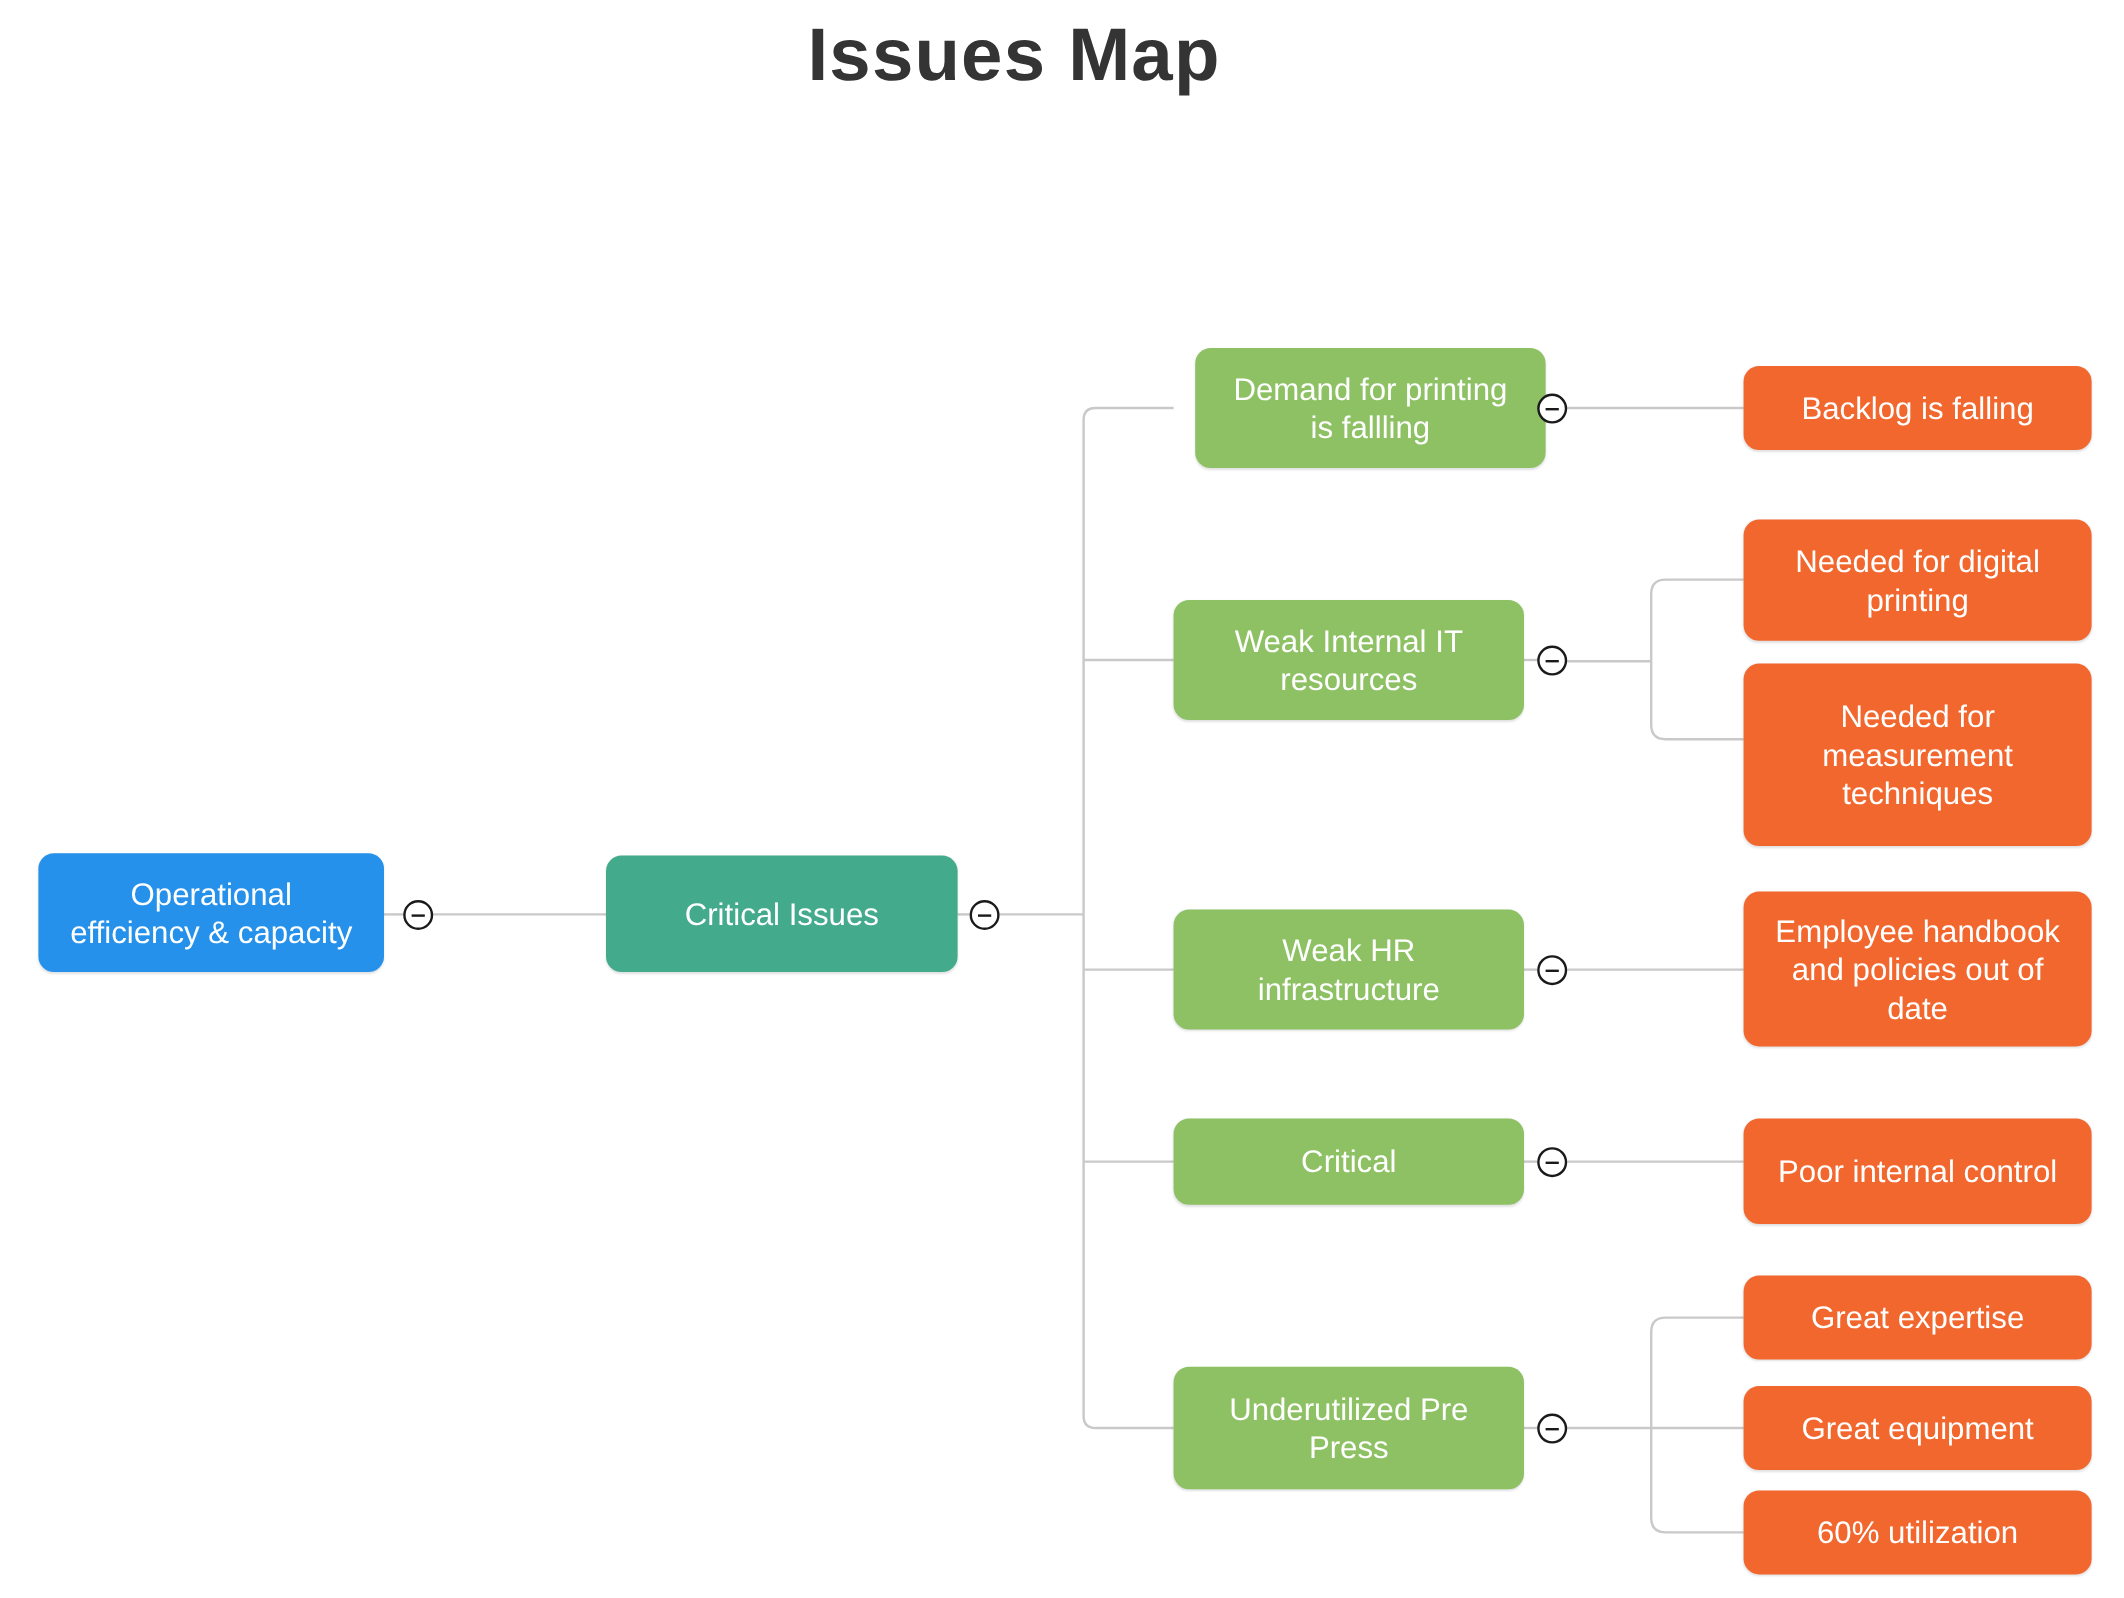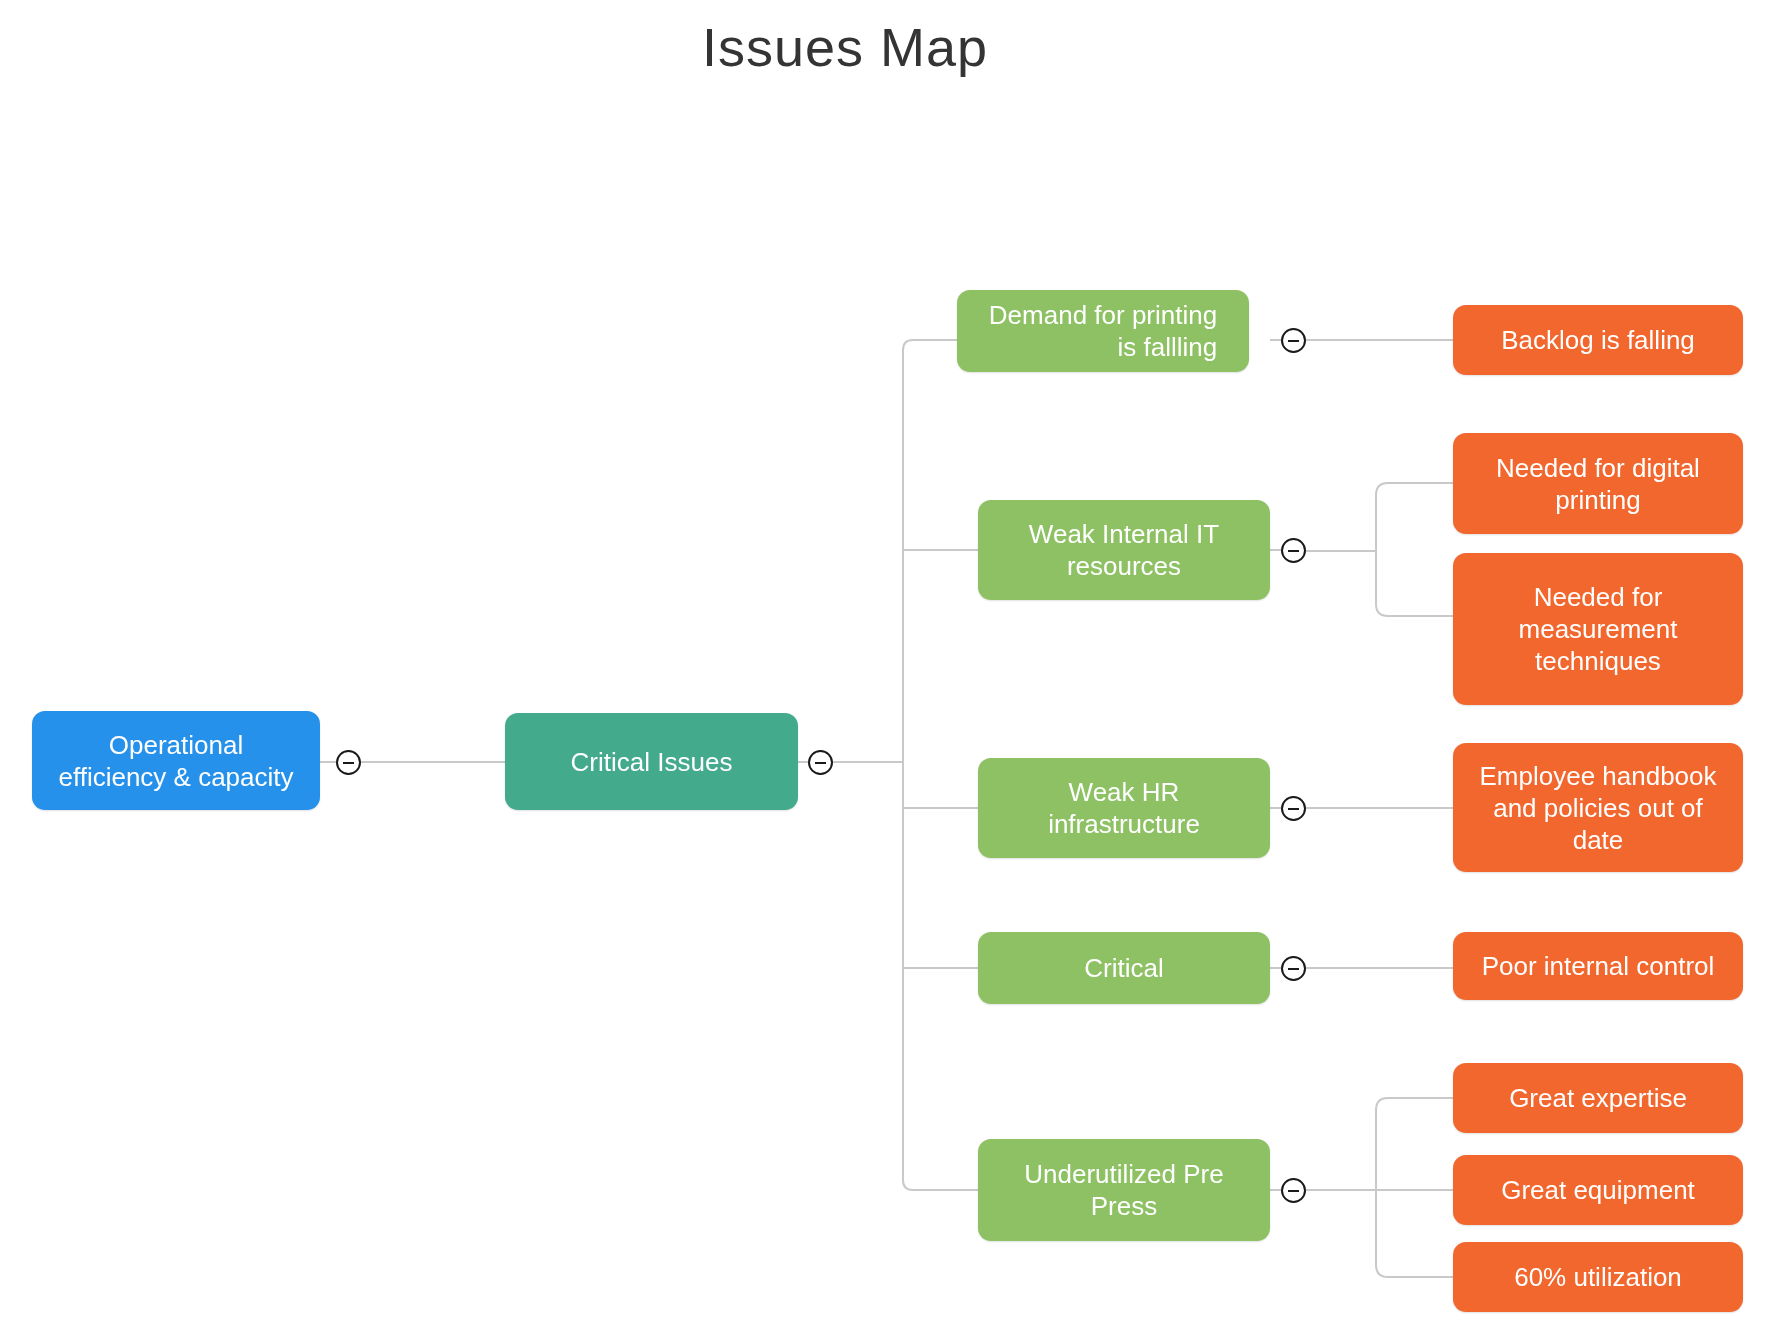--- a/index.html
+++ b/index.html
@@ -10,21 +10,21 @@
     --connector: #c9c9c9;
     --node_text: #ffffff;
     --title_text: #343434;
   }
   * { margin: 0; padding: 0; box-sizing: border-box; }
   html, body { width: 1770px; height: 1332px; background: #ffffff; overflow: hidden; }
   body { position: relative; font-family: "Liberation Sans", "DejaVu Sans", sans-serif; }
 
   .header { position: absolute; left: 0; top: 12px; width: 1690px; text-align: center; }
   .header h1 {
-    font-size: 54px; font-weight: 400; letter-spacing: 1px;
+    font-size: 62px; font-weight: 700; letter-spacing: 1px;
     color: var(--title_text); line-height: 70px;
   }
   .header h2 {
     font-size: 42px; font-weight: 400;
     color: var(--title_text); line-height: 48px; margin-top: 2px;
   }
 
   svg.connectors { position: absolute; left: 0; top: 0; width: 1770px; height: 1332px; }
   svg.connectors path { stroke: var(--connector); stroke-width: 2; fill: none; }
 
@@ -37,30 +37,30 @@
   }
   .node span { white-space: pre-line; }
   .lvl-root   { background: var(--root_node); }
   .lvl-branch { background: var(--branch_node); }
   .lvl-topic  { background: var(--topic_node); }
   .lvl-sub    { background: var(--subtopic_node); }
 
   
   .n-root        { left: 32px;   top: 711px;  width: 288px; height: 99px; text-align: center; }
   .n-critical    { left: 505px;  top: 713px;  width: 293px; height: 97px; }
-  .n-demand      { left: 957px;  top: 290px;  width: 292px; height: 82px; text-align: right; }
+  .n-demand      { left: 996px;  top: 290px;  width: 292px; height: 100px; }
   .n-it          { left: 978px;  top: 500px;  width: 292px; height: 100px; }
   .n-hr          { left: 978px;  top: 758px;  width: 292px; height: 100px; }
   .n-financial   { left: 978px;  top: 932px;  width: 292px; height: 72px; }
   .n-prepress    { left: 978px;  top: 1139px; width: 292px; height: 102px; }
   .n-backlog     { left: 1453px; top: 305px;  width: 290px; height: 70px; }
   .n-digital     { left: 1453px; top: 433px;  width: 290px; height: 101px; }
   .n-measurement { left: 1453px; top: 553px;  width: 290px; height: 152px; }
   .n-handbook    { left: 1453px; top: 743px;  width: 290px; height: 129px; }
-  .n-poor        { left: 1453px; top: 932px;  width: 290px; height: 68px; }
+  .n-poor        { left: 1453px; top: 932px;  width: 290px; height: 88px; }
   .n-expertise   { left: 1453px; top: 1063px; width: 290px; height: 70px; }
   .n-equipment   { left: 1453px; top: 1155px; width: 290px; height: 70px; }
   .n-utilization { left: 1453px; top: 1242px; width: 290px; height: 70px; }
 
   .collapse {
     position: absolute; width: 25px; height: 25px; border-radius: 50%;
     background: #ffffff; border: 2px solid #1a1a1a;
     display: flex; align-items: center; justify-content: center; cursor: pointer;
   }
   .collapse::after { content: ""; display: block; width: 11px; height: 2px; background: #1a1a1a; }

